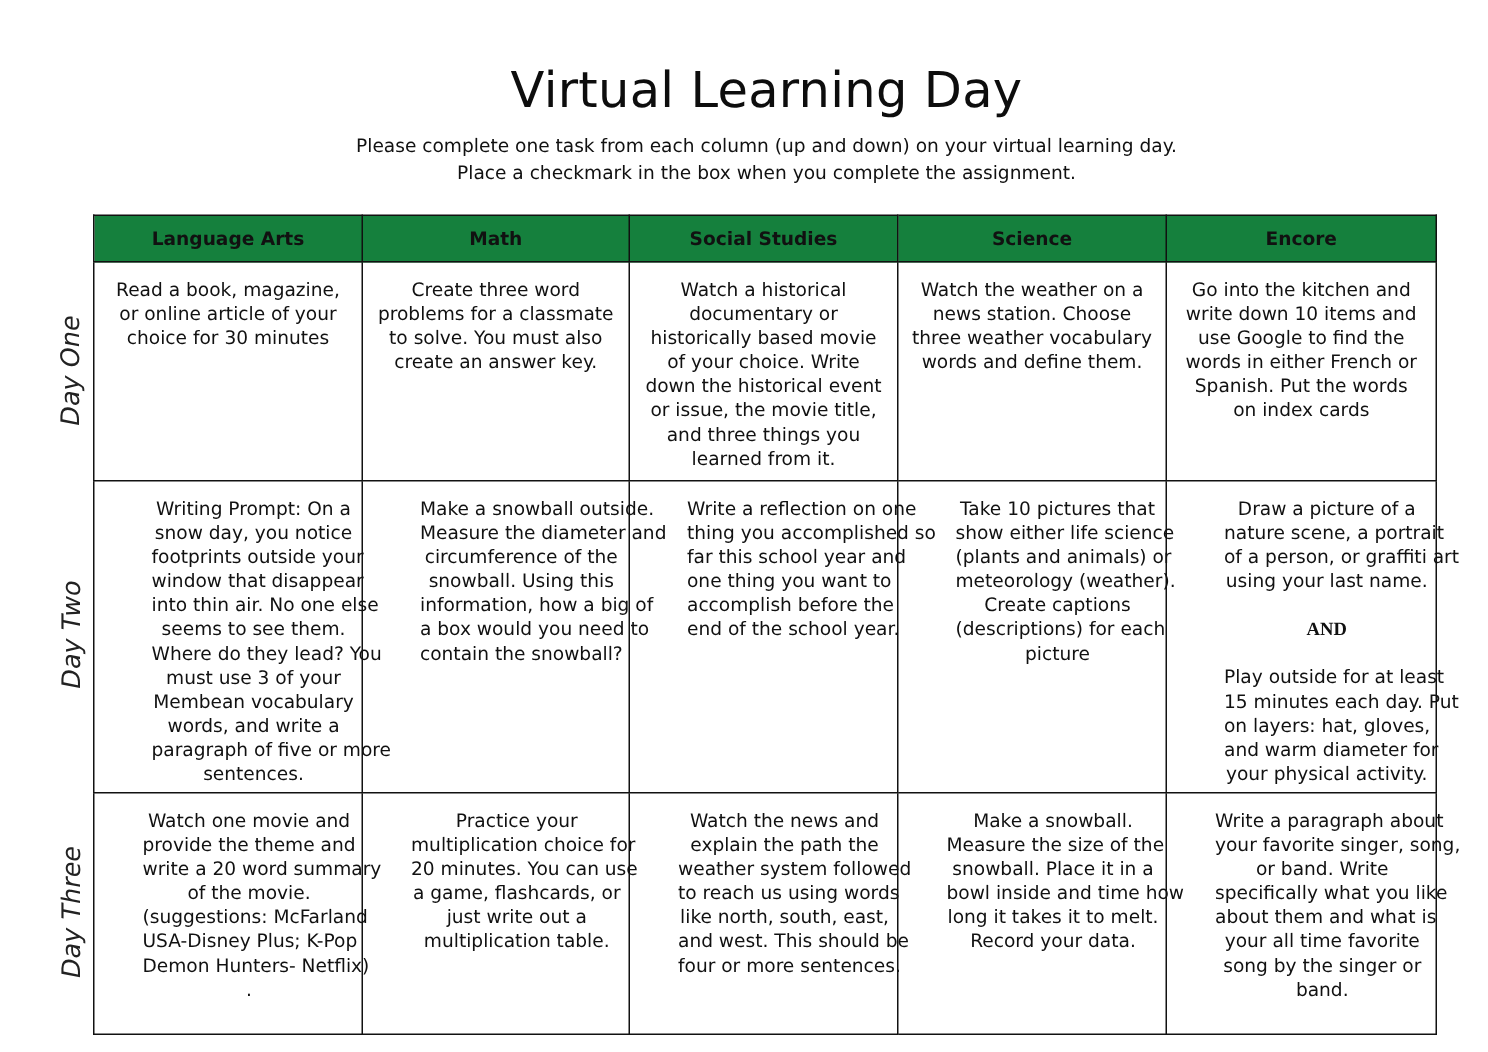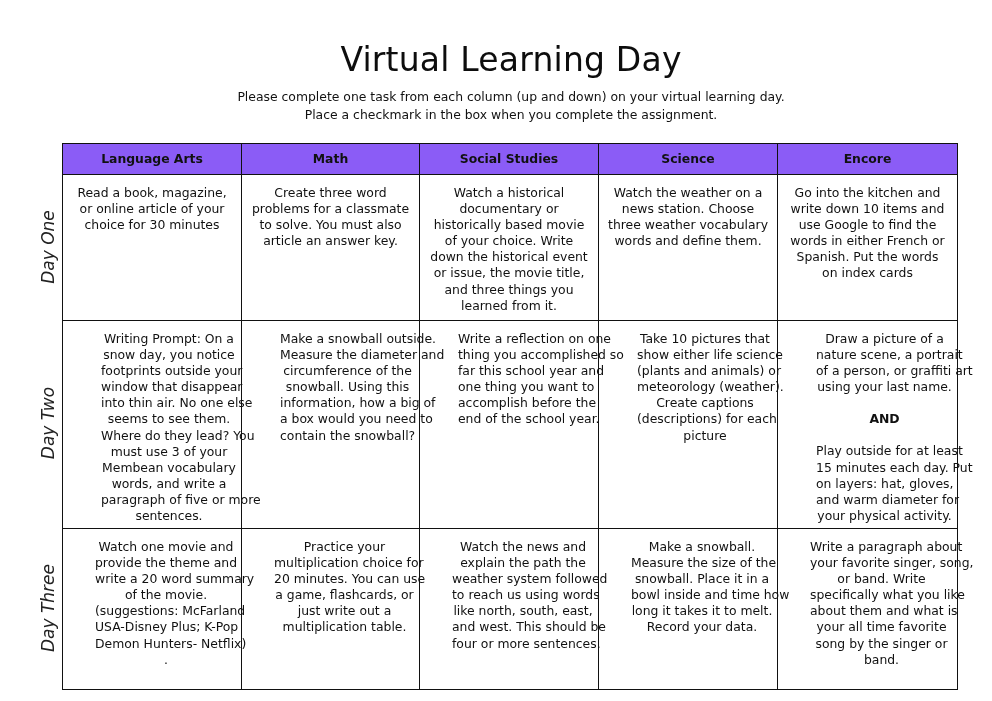--- a/index.html
+++ b/index.html
@@ -7,30 +7,30 @@
          font-family: "DejaVu Sans", sans-serif; color: #111; }
   .title { position: absolute; top: 40px; left: 0; width: 1022px; text-align: center;
            font-size: 33px; letter-spacing: 0.2px; color: #0d0d0d; }
   .instr { position: absolute; left: 0; width: 1022px; text-align: center; font-size: 12.4px; color: #111; }
   .instr.l1 { top: 89px; }
   .instr.l2 { top: 107px; }
   table.grid { position: absolute; top: 143px; left: 62px; border-collapse: collapse;
                table-layout: fixed; width: 895px; }
   table.grid td, table.grid th { border: 1.5px solid #111; vertical-align: top; text-align: center;
                font-size: 12.4px; line-height: 16.1px; padding: 0 4px; }
-  table.grid th { background: #8b5cf6; font-weight: bold; height: 30px; vertical-align: middle; font-size: 12.4px; }
+  table.grid th { background: #15803d; font-weight: bold; height: 30px; vertical-align: middle; font-size: 12.4px; }
   table.grid td { padding-top: 10px; }
   tr.r1 td { height: 135px; }
   tr.r2 td { height: 197px; padding-left: 38px; }
   tr.r3 td { height: 150px; padding-left: 32px; }
   .daylabel { position: absolute; left: 28px; width: 40px; font-style: italic; font-size: 17px; color: #222;
               display: flex; align-items: center; justify-content: center; }
   .daylabel span { display: block; transform: rotate(-90deg); white-space: nowrap; }
   .cell-lines div { white-space: nowrap; }
-  .and { font-weight: bold; }
+  .and { font-weight: bold; font-family: Liberation Serif, serif; }
   .gap { height: 16px; }
 </style>
 </head>
 <body>
 
 <div class="title">Virtual Learning Day</div>
 <div class="instr l1">Please complete one task from each column (up and down) on your virtual learning day.</div>
 <div class="instr l2">Place a checkmark in the box when you complete the assignment.</div>
 
 <div class="daylabel" style="top:174px;height:145px;">
@@ -64,21 +64,21 @@
       <tr class="r1">
         <td class="cell-lines">
           <div>Read a book, magazine,</div>
           <div>or online article of your</div>
           <div>choice for 30 minutes</div>
         </td>
         <td class="cell-lines">
           <div>Create three word</div>
           <div>problems for a classmate</div>
           <div>to solve.  You must also</div>
-          <div>article an answer key.</div>
+          <div>create an answer key.</div>
         </td>
         <td class="cell-lines">
           <div>Watch a historical</div>
           <div>documentary or</div>
           <div>historically based movie</div>
           <div>of your choice. Write</div>
           <div>down the historical event</div>
           <div>or issue, the movie title,</div>
           <div>and three things you</div>
           <div>learned from it.</div>

